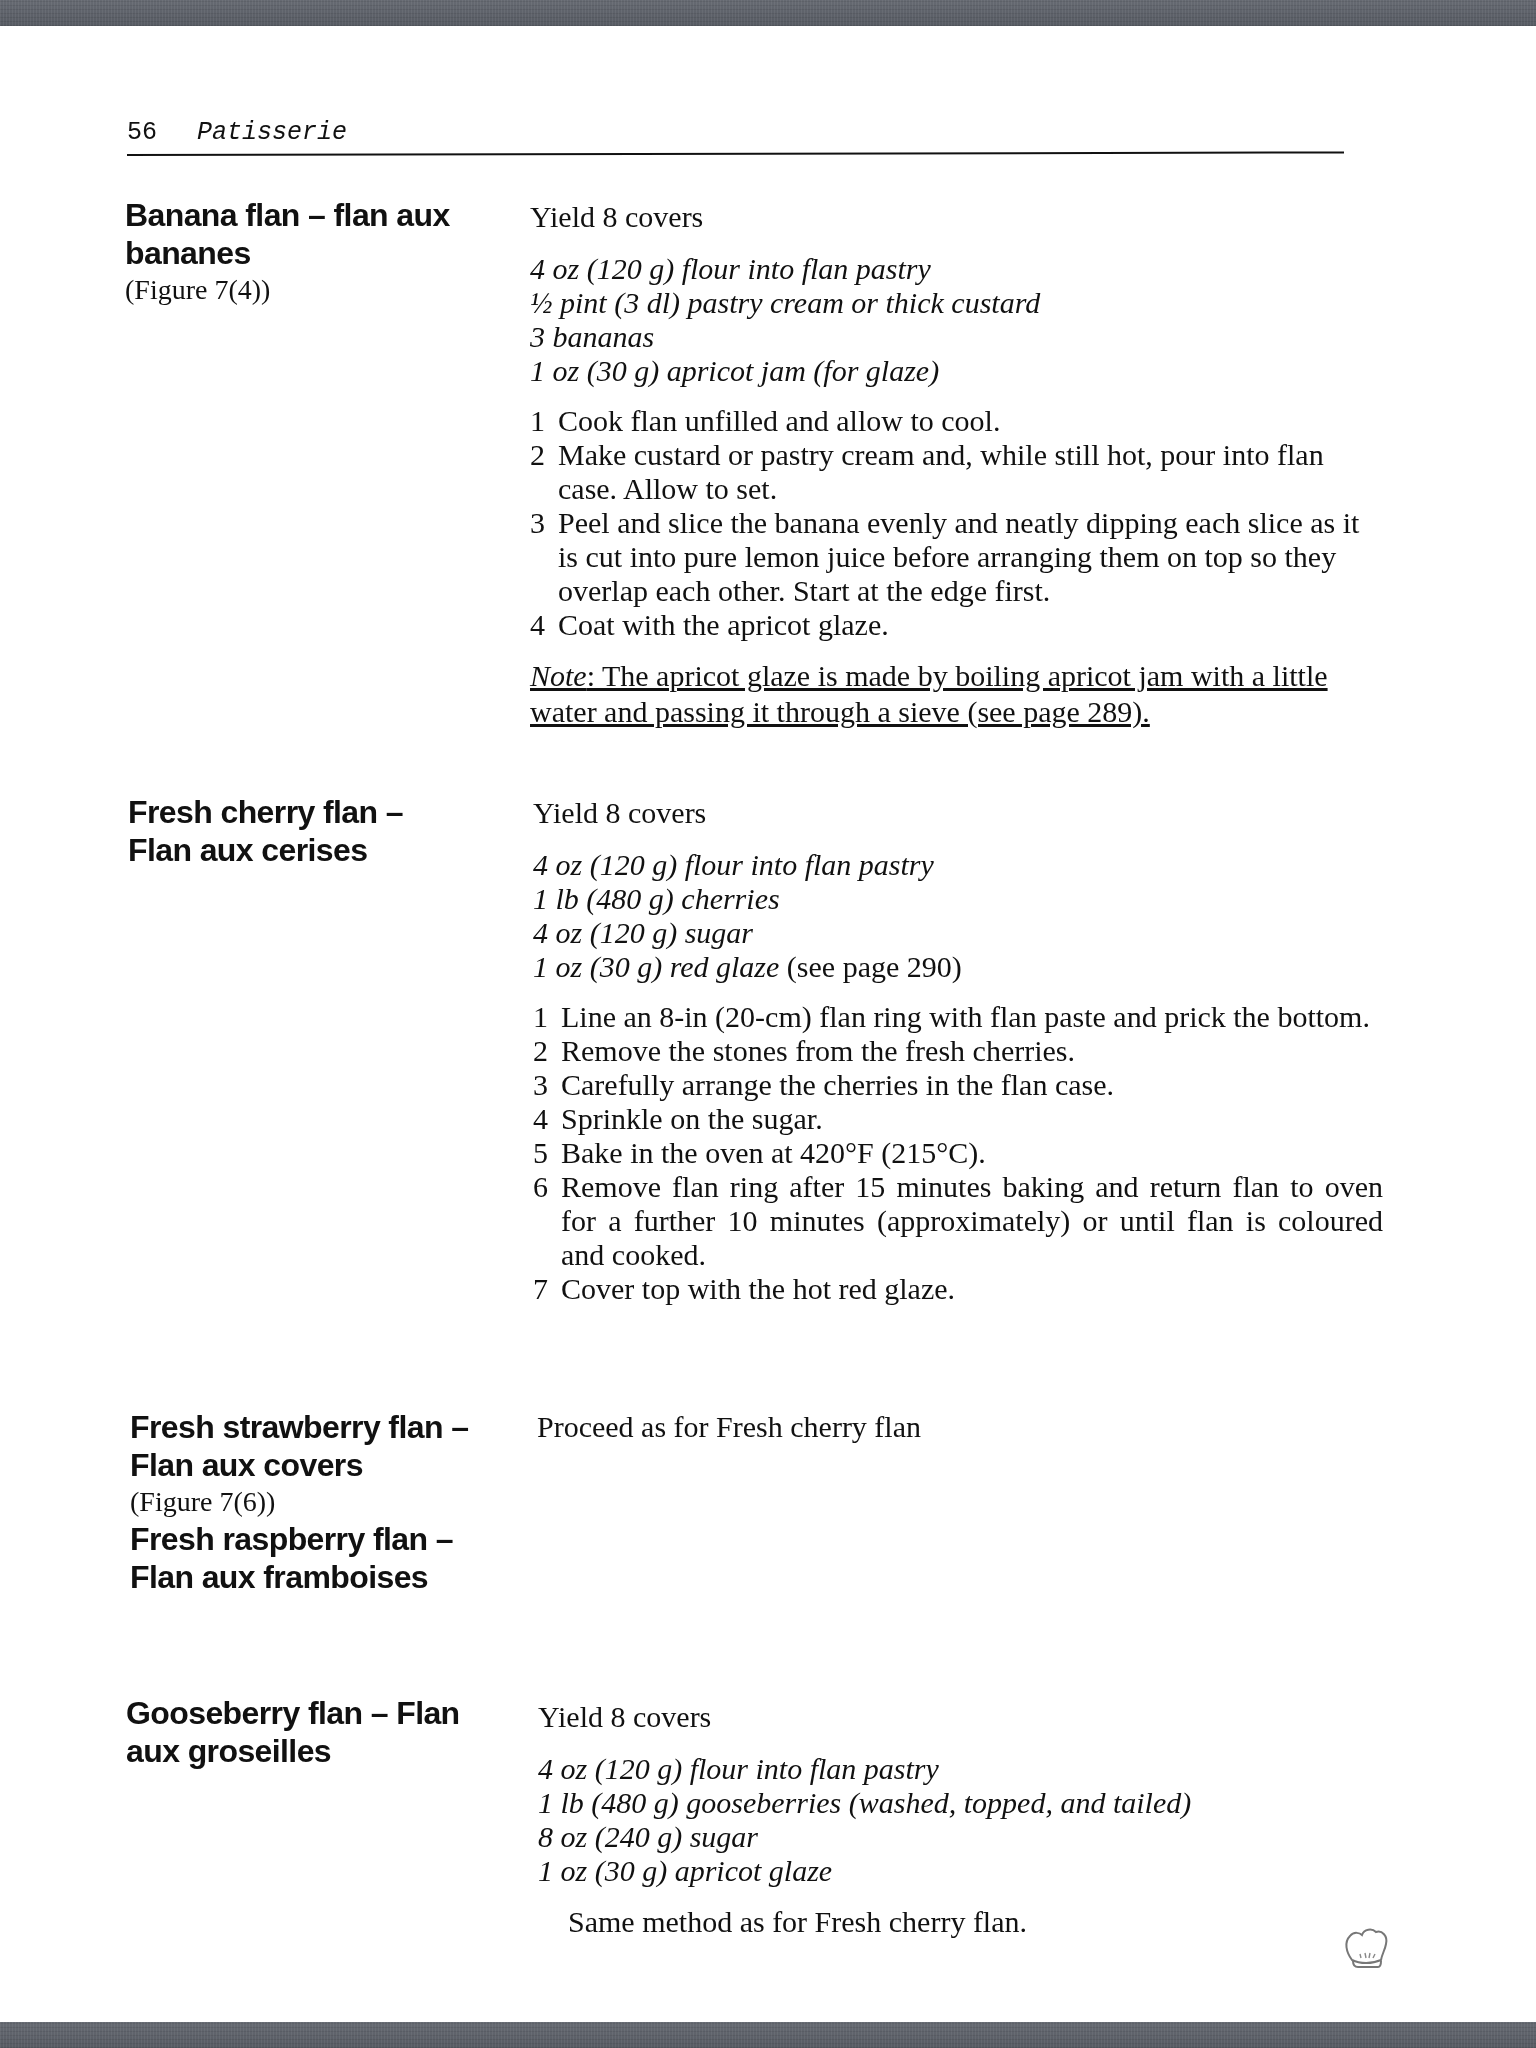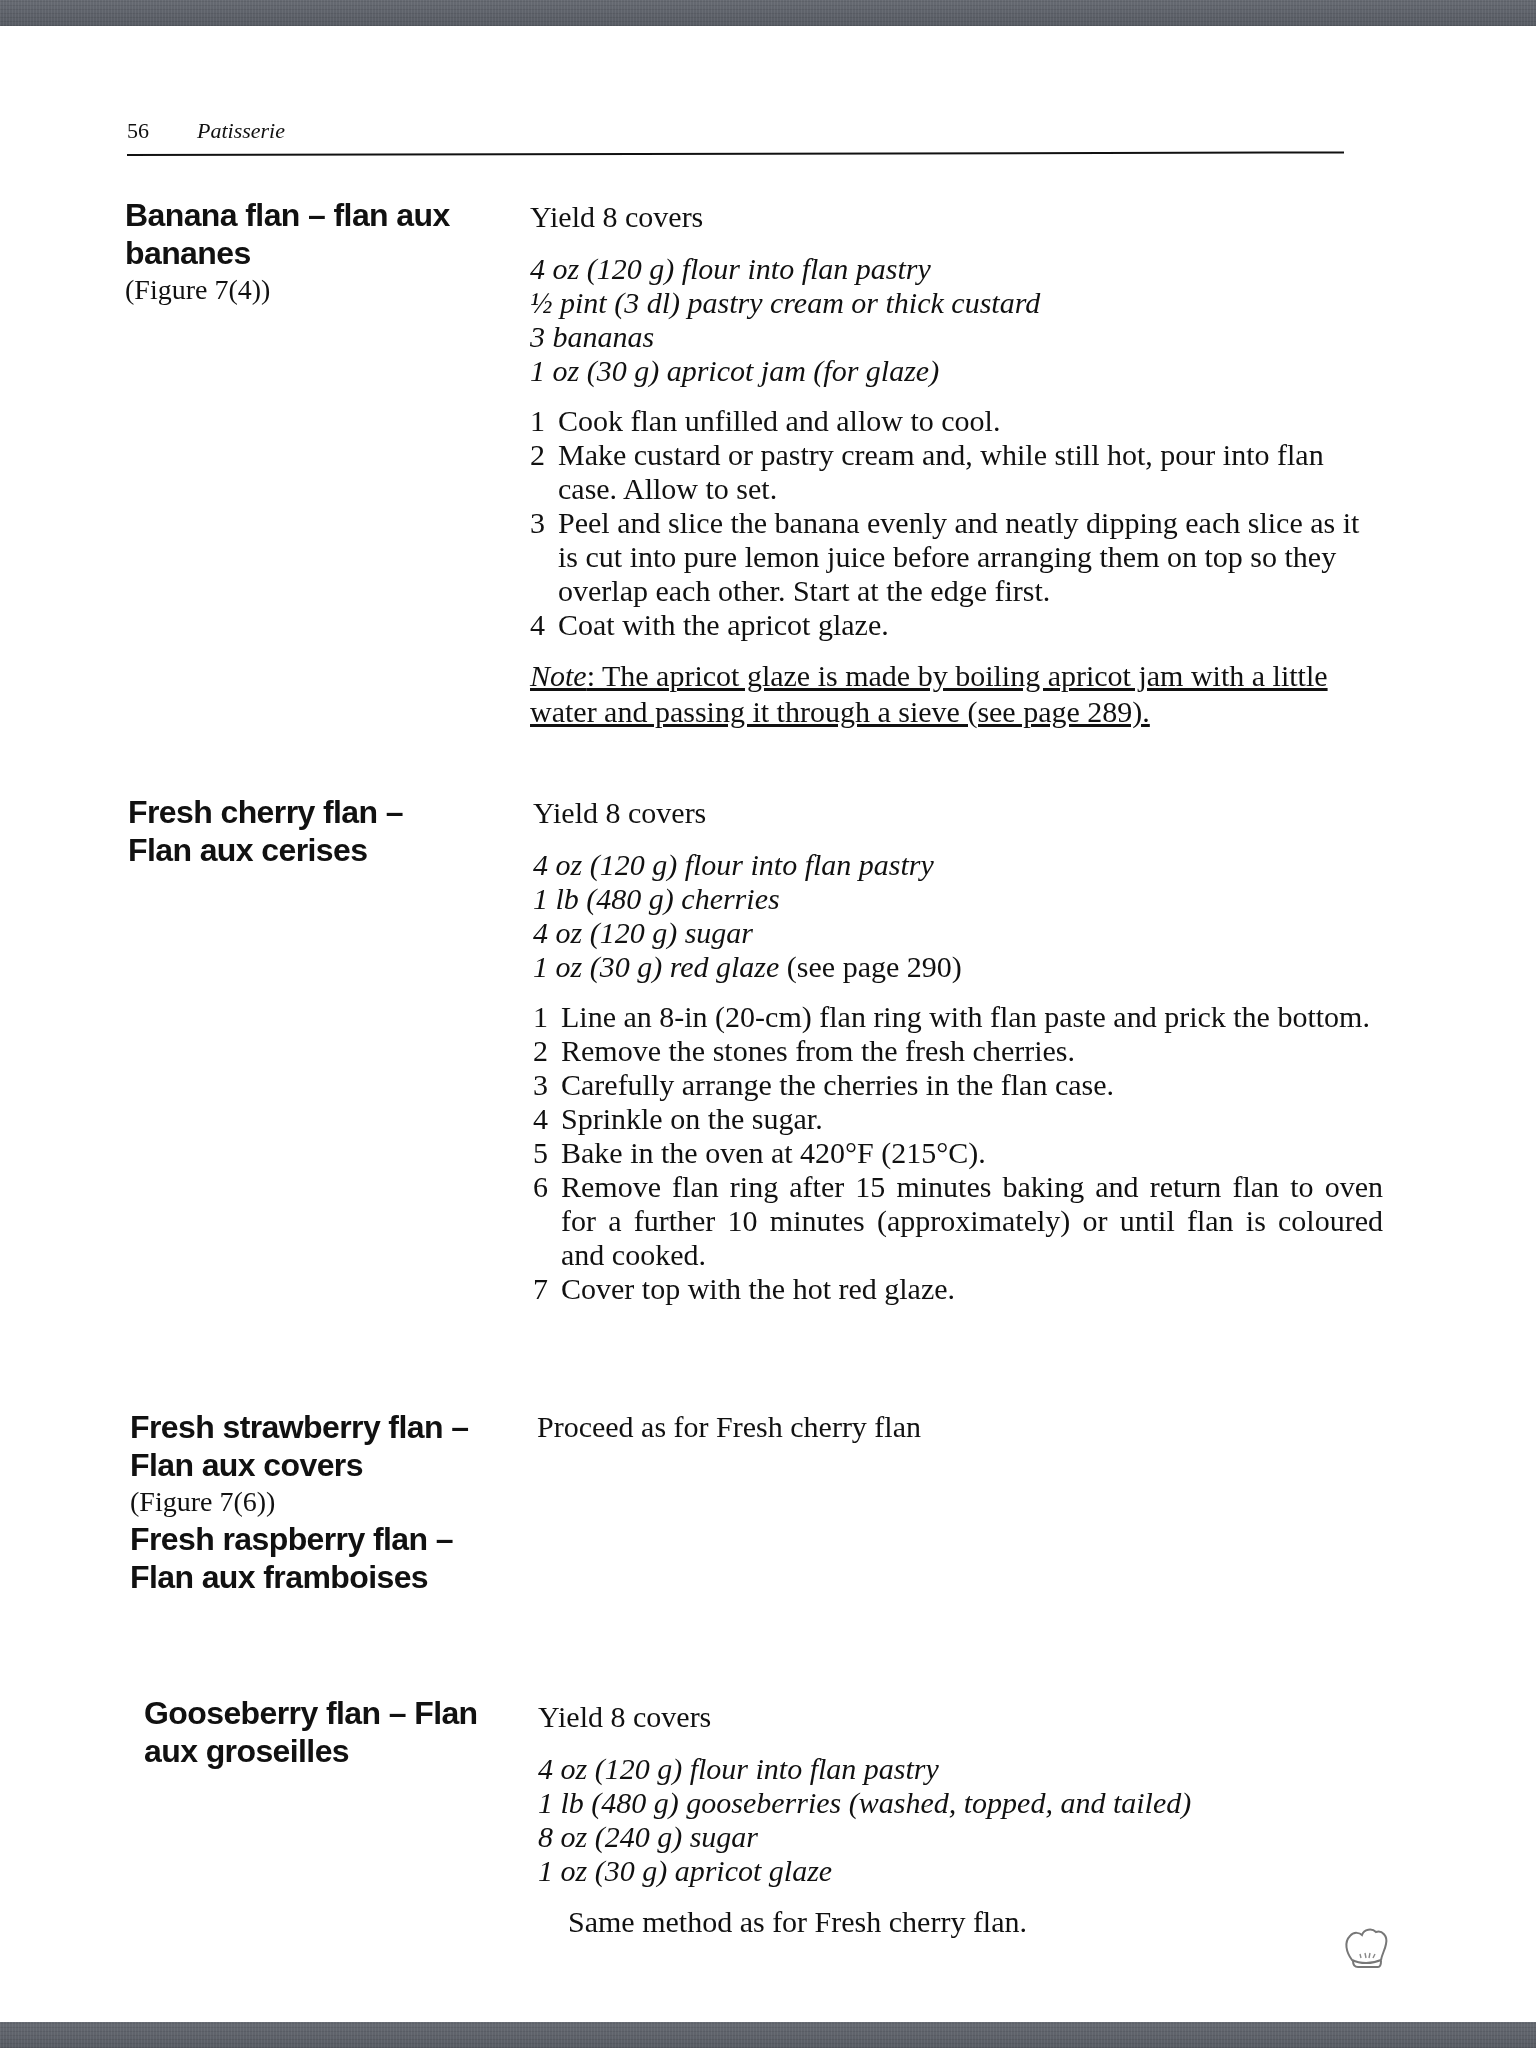--- a/index.html
+++ b/index.html
@@ -12,21 +12,21 @@
       position: absolute; left: 0; width: 1536px;
       background-color: #5d6169;
       background-image:
         repeating-linear-gradient(90deg, rgba(255,255,255,0.06) 0px, rgba(255,255,255,0.06) 1px, transparent 1px, transparent 3px),
         repeating-linear-gradient(0deg, rgba(0,0,0,0.08) 0px, rgba(0,0,0,0.08) 1px, transparent 1px, transparent 4px),
         linear-gradient(180deg, #666a72, #565a62);
     }
     .linen.top { top: 0; height: 26px; }
     .linen.bottom { top: 2022px; height: 26px; }
 
-    .running-head { position: absolute; left: 127px; top: 118px; font-family: Liberation Serif, serif; font-size: 22px; }
+    .running-head { position: absolute; left: 127px; top: 118px; font-family: Liberation Mono, monospace; font-size: 25px; }
     .running-head .pno { display: inline-block; width: 70px; }
     .running-head .sec { font-style: italic; }
     .head-rule { position: absolute; left: 127px; top: 154px; width: 1217px; height: 2px; background: #111; transform: rotate(-0.12deg); transform-origin: left; }
 
     .title { position: absolute; font-family: "Liberation Sans", "DejaVu Sans", sans-serif; font-weight: bold; font-size: 32px; line-height: 38px; letter-spacing: -0.6px; }
     .figref { font-family: "Liberation Serif", serif; font-weight: normal; font-size: 28px; line-height: 36px; letter-spacing: 0; display: block; }
 
     .col { position: absolute; font-size: 30px; }
     .yield { line-height: 34px; margin-bottom: 18px; }
     .ing { font-style: italic; line-height: 34px; }
@@ -115,21 +115,21 @@
   <div>Fresh strawberry flan –</div>
   <div>Flan aux covers</div>
   <span class="figref">(Figure 7(6))</span>
   <div>Fresh raspberry flan –</div>
   <div>Flan aux framboises</div>
 </div>
 <div class="col" style="left:537px; top:1410px; width:850px;">
   <div class="yield">Proceed as for Fresh cherry flan</div>
 </div>
 
-<div class="title" style="left:144px; top:1694px; width:380px;">
+<div class="title" style="left:126px; top:1694px; width:380px;">
   <div>Gooseberry flan – Flan</div>
   <div>aux groseilles</div>
 </div>
 <div class="col" style="left:538px; top:1700px; width:850px;">
   <div class="yield">Yield 8 covers</div>
   <div class="ing">4 oz (120 g) flour into flan pastry</div>
   <div class="ing">1 lb (480 g) gooseberries (washed, topped, and tailed)</div>
   <div class="ing">8 oz (240 g) sugar</div>
   <div class="ing">1 oz (30 g) apricot glaze</div>
   <div style="margin-top:16px; padding-left:30px; line-height:36px;">Same method as for Fresh cherry flan.</div>

